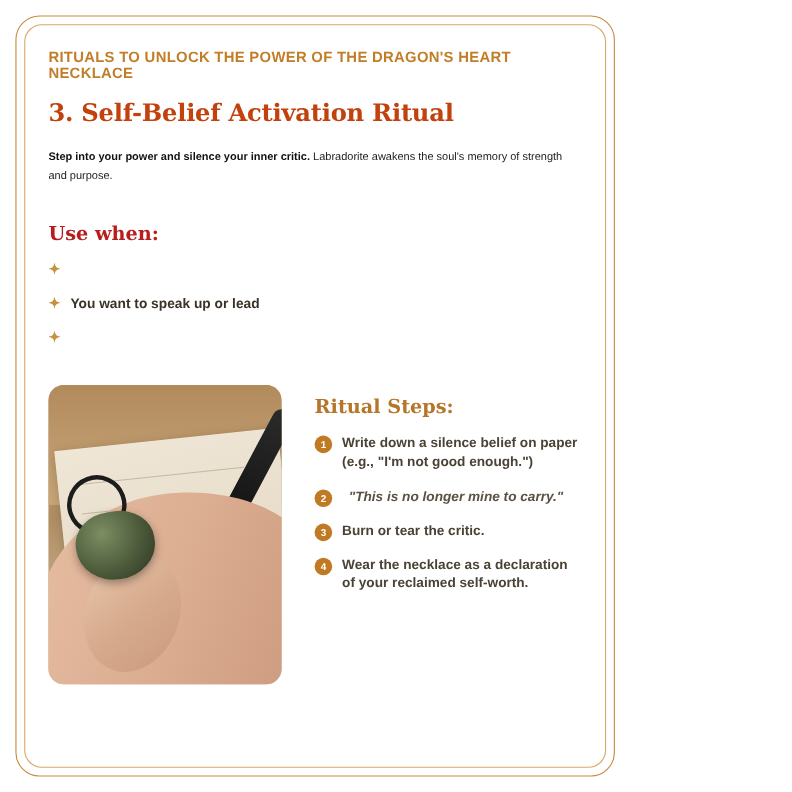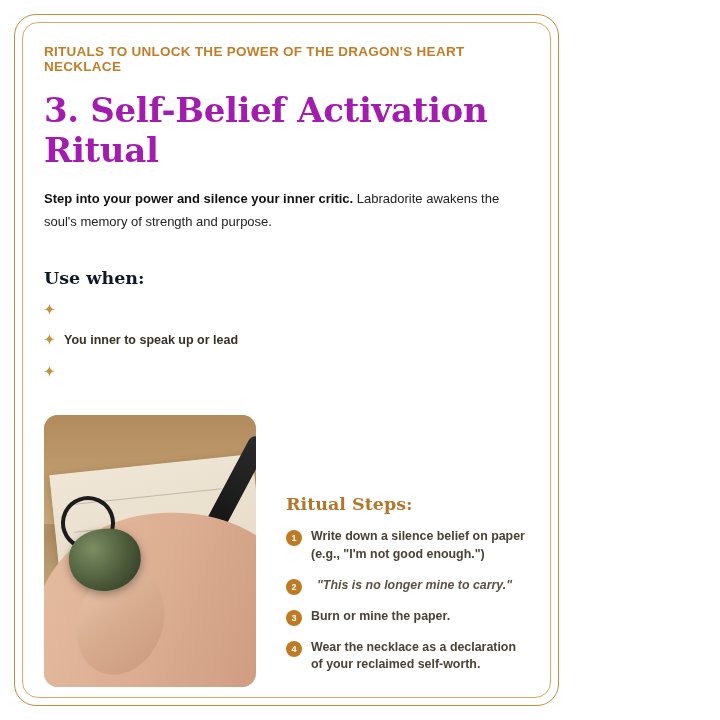--- a/index.html
+++ b/index.html
@@ -60,45 +60,45 @@
     font-size: 13.5px;
     font-weight: bold;
     letter-spacing: 0.02em;
     color: #c17e28;
     text-transform: uppercase;
     margin: 0 0 16px 0;
   }
 
   .title {
     font-family: "DejaVu Serif", serif;
-    font-size: 34px;
-    font-weight: bold;
-    color: #a21caf;
+    font-size: 22px;
+    font-weight: bold;
+    color: #c2410c;
     letter-spacing: -0.01em;
     margin: 0 0 18px 0;
   }
 
   .lead {
     font-family: "Liberation Sans", sans-serif;
-    font-size: 13px;
+    font-size: 10px;
     line-height: 1.75;
     color: #222222;
     margin: 0 0 34px 0;
     max-width: 580px;
   }
   .lead b {
     font-weight: bold;
     color: #111111;
   }
 
   .section-head {
     font-family: "DejaVu Serif", serif;
     font-size: 17.5px;
     font-weight: bold;
-    color: #0f172a;
+    color: #b91c1c;
     margin: 0 0 14px 0;
   }
 
   .use-list {
     list-style: none;
     margin: 0 0 34px 0;
     padding: 0;
   }
   .use-list li {
     display: flex;
@@ -113,21 +113,21 @@
     color: #c6923f;
     font-size: 13px;
     width: 20px;
     flex: 0 0 20px;
     line-height: 1.3;
   }
 
   .lower {
     display: flex;
     gap: 30px;
-    align-items: flex-end;
+    align-items: flex-start;
   }
 
   .photo {
     position: relative;
     width: 212px;
     height: 272px;
     border-radius: 14px;
     overflow: hidden;
     flex: 0 0 212px;
     background: linear-gradient(160deg, #c9a87e 0%, #b08e63 35%, #d8c3a3 75%, #e4d6bd 100%);
@@ -273,21 +273,21 @@
     <p class="lead"><b>Step into your power and silence your inner critic.</b><span> Labradorite awakens the soul's memory of strength and purpose.</span></p>
 
     <h2 class="section-head">Use when:</h2>
 
     <ul class="use-list">
       <li>
         <span class="spark">✦</span>
       </li>
       <li>
         <span class="spark">✦</span>
-        <span>You inner to speak up or lead</span>
+        <span>You want to speak up or lead</span>
       </li>
       <li>
         <span class="spark">✦</span>
       </li>
     </ul>
 
     <div class="lower">
 
       <div class="photo">
         <div class="desk"></div>
@@ -309,21 +309,21 @@
           <li>
             <span class="num">1</span>
             <span class="step-text">Write down a silence belief on paper (e.g., "I'm not good enough.")</span>
           </li>
           <li>
             <span class="num">2</span>
             <span class="step-text"><span class="quote">"This is no longer mine to carry."</span></span>
           </li>
           <li>
             <span class="num">3</span>
-            <span class="step-text">Burn or mine the paper.</span>
+            <span class="step-text">Burn or tear the critic.</span>
           </li>
           <li>
             <span class="num">4</span>
             <span class="step-text">Wear the necklace as a declaration of your reclaimed self-worth.</span>
           </li>
         </ol>
       </div>
 
     </div>
   </div>

